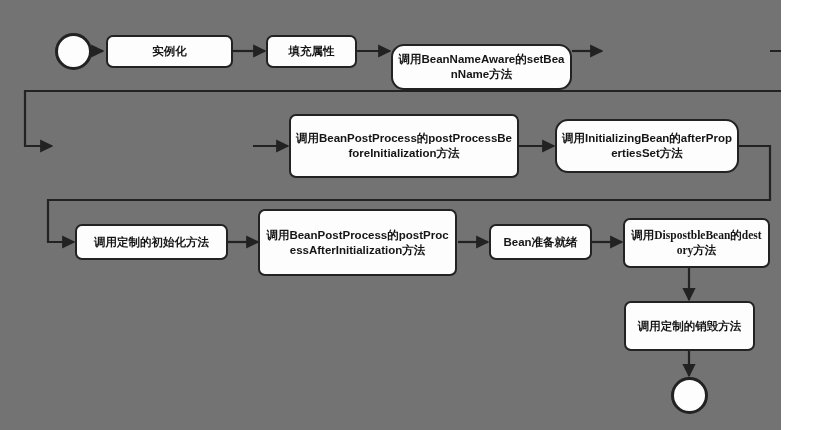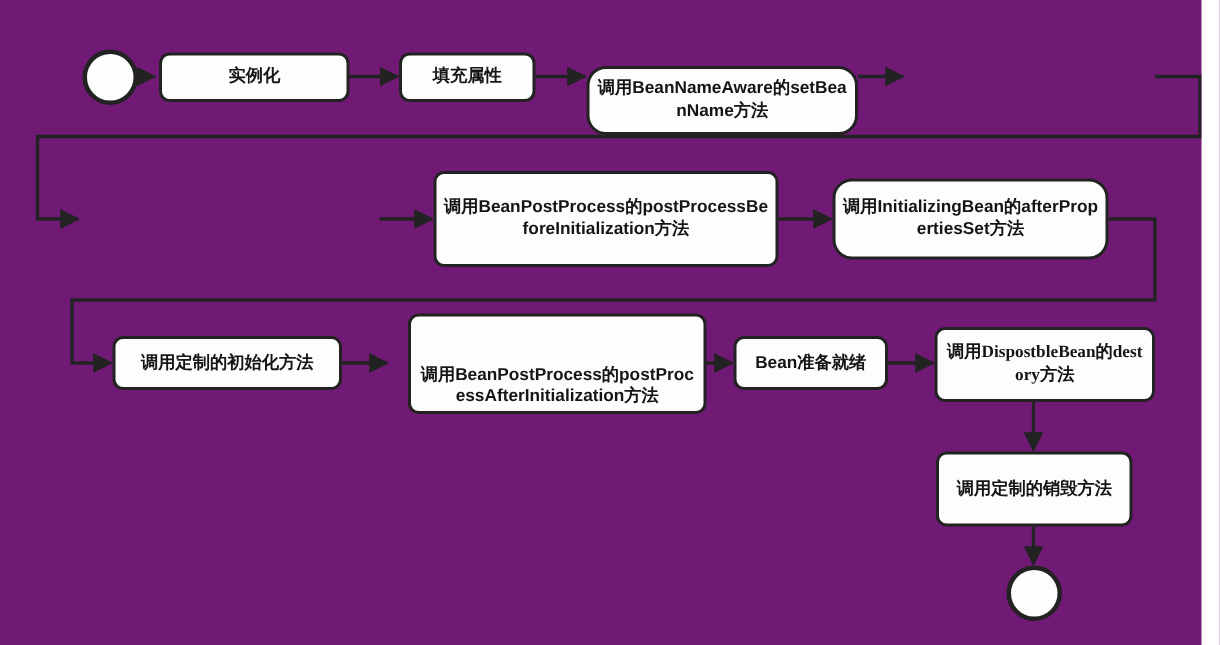--- a/index.html
+++ b/index.html
@@ -7,23 +7,22 @@
     padding: 0;
     background: #ffffff;
   }
   body {
     font-family: "Liberation Sans", "DejaVu Sans", sans-serif;
   }
   #canvas {
     position: relative;
     width: 781px;
     height: 430px;
-    background: #701a75;
+    background: #737373;
     overflow: hidden;
-    padding-left: 20px;
   }
   #edges {
     position: absolute;
     left: 0;
     top: 0;
     width: 813px;
     height: 430px;
   }
   .node {
     position: absolute;
@@ -105,21 +104,21 @@
   </div>
 
   <div class="node" style="left:555px; top:119px; width:184px; height:54px;border-radius:13px;">
     <span>调用InitializingBean的afterPropertiesSet方法</span>
   </div>
 
   <div class="node" style="left:75px; top:224px; width:153px; height:36px;">
     <span>调用定制的初始化方法</span>
   </div>
 
-  <div class="node" style="left:272px; top:209px; width:199px; height:67px;align-items:flex-end;">
+  <div class="node" style="left:258px; top:209px; width:199px; height:67px;">
     <span>调用BeanPostProcess的postProcessAfterInitialization方法</span>
   </div>
 
   <div class="node" style="left:489px; top:224px; width:103px; height:36px;">
     <span>Bean准备就绪</span>
   </div>
 
   <div class="node" style="left:623px; top:218px; width:147px; height:50px;font-family:Liberation Serif, serif;">
     <span>调用DispostbleBean的destory方法</span>
   </div>

